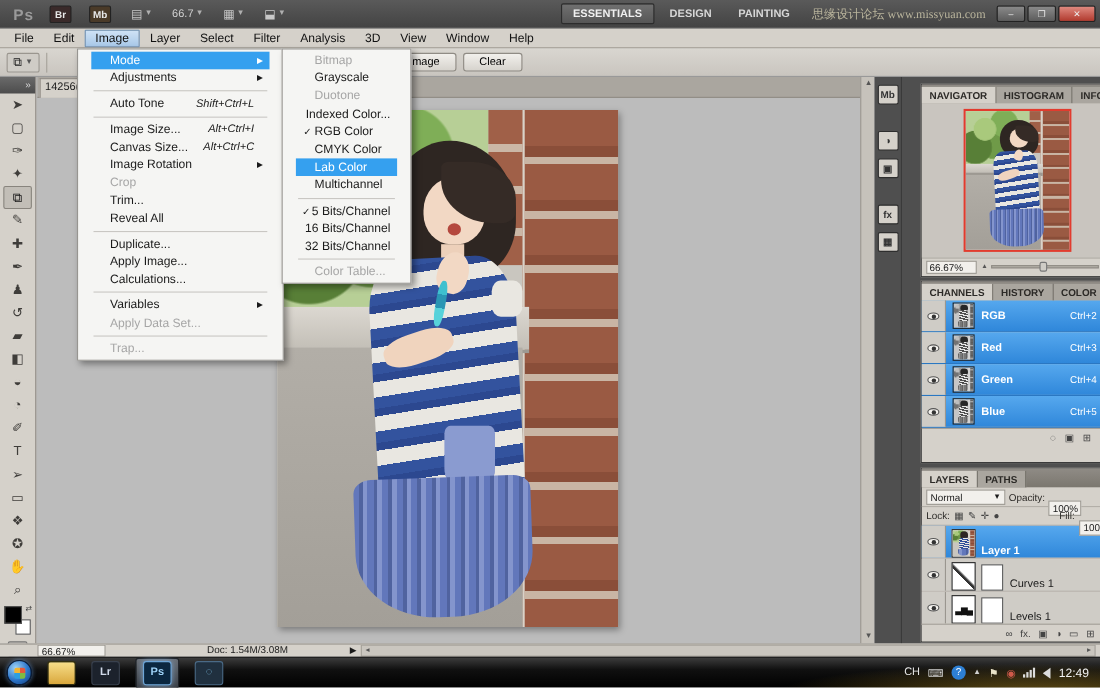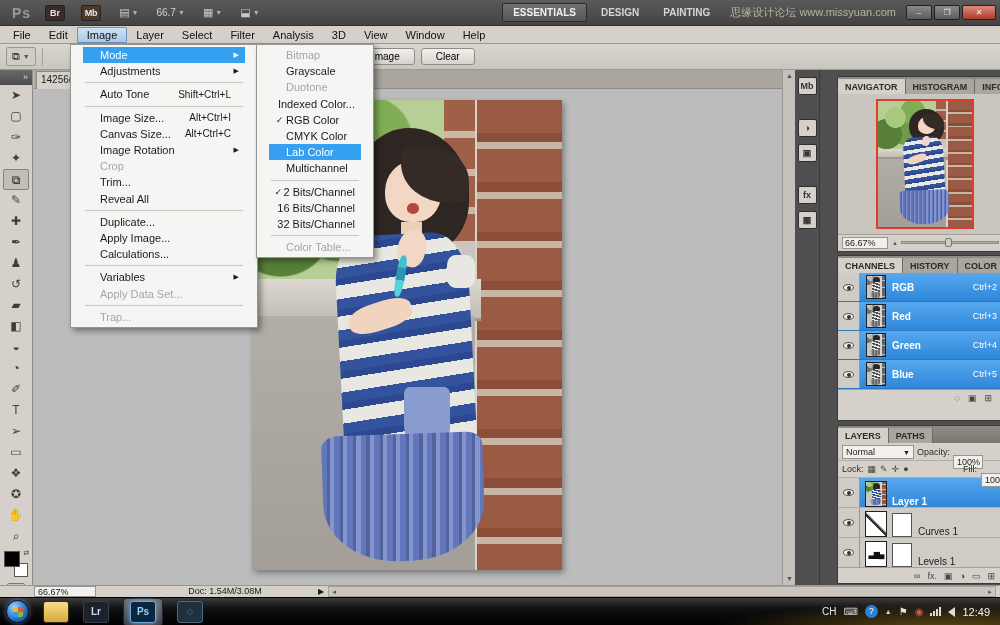--- a/index.html
+++ b/index.html
@@ -15,21 +15,21 @@
     line-height:14px; font-size:9px; font-weight:bold; color:#e8e8e8; }
   .tile-br { background:#3a2a2a; }
   .tile-mb { background:#4a3a28; margin-left:10px; }
   .tb-group { display:flex; align-items:center; gap:2px; margin-left:12px; color:#c0c0c0; }
   .tb-ico { font-size:11px; color:#c8c8c8; }
   .tb-caret { font-size:7px; color:#b0b0b0; }
   .tb-zoom { font-size:10px; color:#d0d0d0; }
   .workspaces { margin-left:auto; display:flex; align-items:center; gap:4px; }
   .ws-btn { padding:3px 10px; font-size:10px; font-weight:bold; color:#d6d6d6; }
   .ws-btn.active { background:linear-gradient(#707070,#565656); border:1px solid #2c2c2c; border-radius:2px; color:#f0f0f0; }
-  .watermark { color:#b9b49c; font-size:11px; margin:0 6px; white-space:nowrap; }
+  .watermark { color:#b9b49c; font-size:11px; margin:0 6px; white-space:nowrap;font-family:Liberation Serif, serif; }
   .win-btns { display:flex; gap:2px; }
   .win-btn { width:26px; height:15px; border:1px solid #222; border-radius:2px;
     background:linear-gradient(#8a8a8a,#5c5c5c); color:#eee; font-size:8px; text-align:center; line-height:13px; }
   .win-btn.close { background:linear-gradient(#e08a80,#b13a2e); width:34px; }
 
   
   .menubar { position:absolute; left:0; top:26px; width:1000px; height:18px; background:#d5d1ca;
     border-bottom:1px solid #9c988f; display:flex; align-items:center; padding-left:4px; }
   .menu-item { padding:1px 9px; color:#111; }
   .menu-item.active { background:linear-gradient(#cfe2f5,#a8c8e8); border:1px solid #6f93b8; border-radius:1px;text-align:center; }
@@ -153,21 +153,21 @@
   .ly-footer { position:absolute; bottom:0; left:0; right:0; height:16px; border-top:1px solid #a5a19a; background:#d5d1ca;
     display:flex; justify-content:flex-end; align-items:center; gap:7px; padding:0 6px; font-size:9px; color:#444; }
 
   
   .dropdown { position:absolute; background:#f5f5f3; border:1px solid #979591; box-shadow:3px 3px 6px rgba(0,0,0,.4); z-index:50; padding:2px 12px; }
   .menu-image { left:70px; top:44px; width:188px; }
   .menu-mode { left:256px; top:44px; width:118px; }
   .dd-item { display:flex; align-items:center; height:16.2px; padding:0 6px 0 4px; color:#1a1a1a; }
   .dd-item .chk { width:13px; font-size:9px; text-align:center; }
   .dd-item .lbl { flex:1; white-space:nowrap; }
-  .dd-item .sc { font-size:10px; margin-left:10px; white-space:nowrap; }
+  .dd-item .sc { font-size:10px; margin-left:10px; white-space:nowrap;font-style:italic; }
   .dd-item .arr { width:8px; font-size:7px; text-align:right; }
   .dd-item.hl { background:#35a0ef; color:#fff; }
   .dd-item.dis { color:#a6a6a6; }
   .dd-sep { height:1px; background:#c9c7c3; margin:3px 2px; }
 
   
   .taskbar { position:absolute; left:0; top:597px; width:1000px; height:28px;
     background:linear-gradient(#3c3c3c,#101010 40%, #000);
     border-top:1px solid #000; display:flex; align-items:center; }
   .taskbar::after { content:""; position:absolute; right:0; top:0; width:340px; height:28px;
@@ -647,21 +647,21 @@
     <span class="chk"></span>
     <span class="lbl">Lab Color</span>
   </div>
   <div class="dd-item">
     <span class="chk"></span>
     <span class="lbl">Multichannel</span>
   </div>
   <div class="dd-sep"></div>
   <div class="dd-item">
     <span class="chk">✓</span>
-    <span class="lbl">2 Bits/Channel</span>
+    <span class="lbl">5 Bits/Channel</span>
   </div>
   <div class="dd-item">
     <span class="chk"></span>
     <span class="lbl">16 Bits/Channel</span>
   </div>
   <div class="dd-item">
     <span class="chk"></span>
     <span class="lbl">32 Bits/Channel</span>
   </div>
   <div class="dd-sep"></div>

